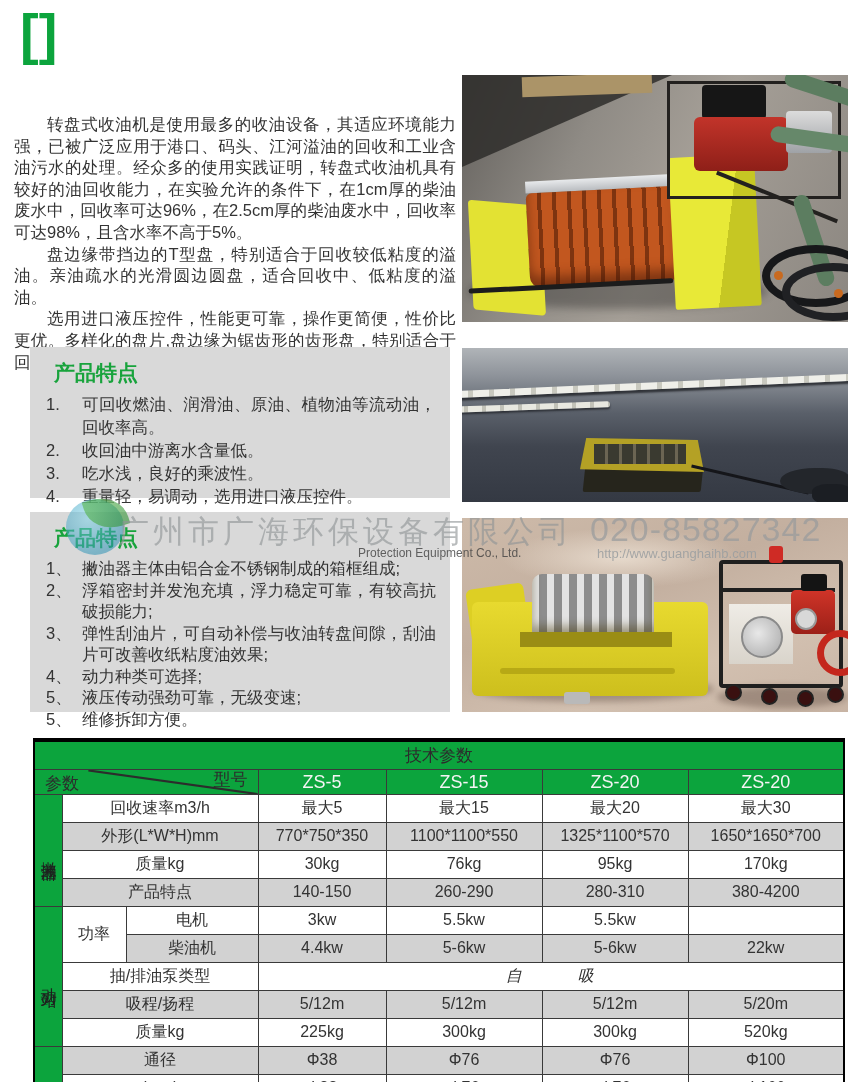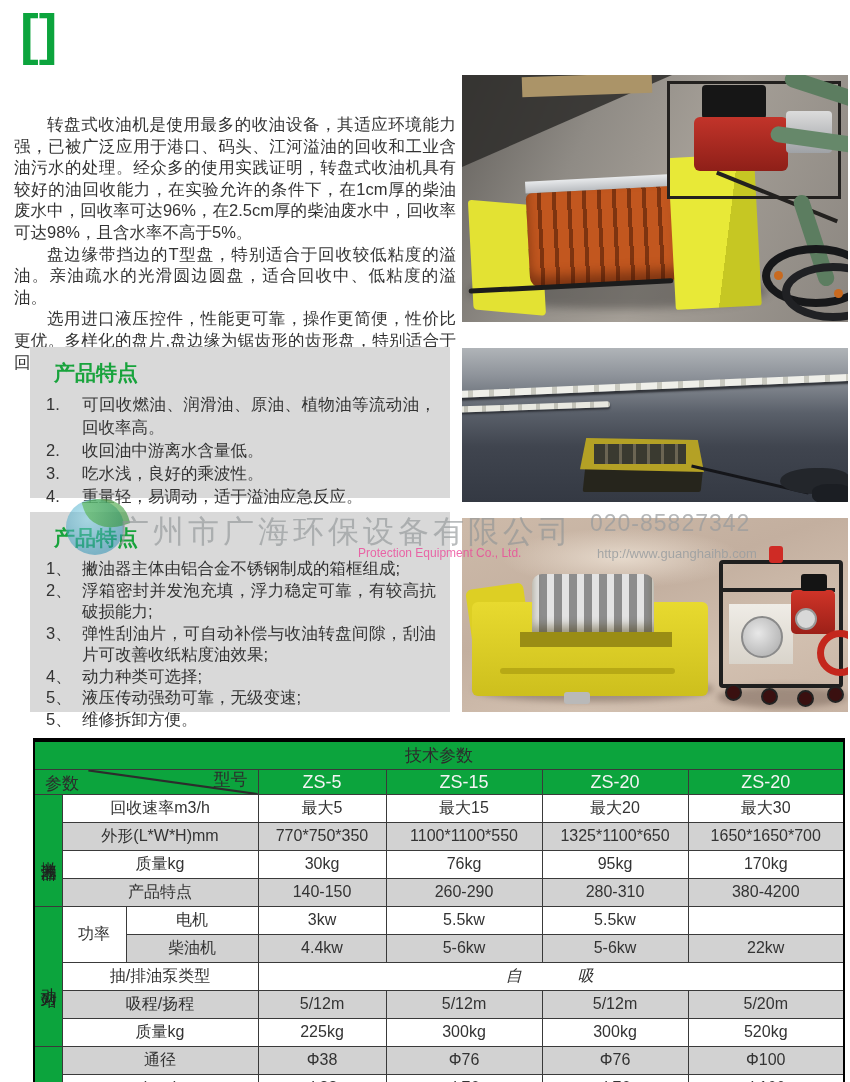--- a/index.html
+++ b/index.html
@@ -36,22 +36,22 @@
   .photo3{left:462px;top:518px;width:386px;height:194px;}
   .photo .s{position:absolute;}
 
   
   .wm{z-index:6;pointer-events:none;}
   .wm-logo{left:66px;top:499px;width:58px;height:56px;border-radius:50%;
            background:radial-gradient(circle at 38% 35%,#7fd3e8,#2f93b5 70%);opacity:.55;}
   .wm-leaf{left:86px;top:496px;width:40px;height:34px;border-radius:0 80% 0 80%;
            background:linear-gradient(135deg,#59b94a,#2e8f33);opacity:.6;transform:rotate(-18deg);}
   .wm-company{left:118px;top:511px;font-size:31px;letter-spacing:4px;color:#8f9496;opacity:.62;white-space:nowrap;}
-  .wm-en{left:358px;top:546px;font-size:12px;color:#ec4899;opacity:.8;white-space:nowrap;}
-  .wm-phone{left:590px;top:510px;font-size:23px;letter-spacing:1px;color:#989b9d;opacity:.7;white-space:nowrap;}
+  .wm-en{left:358px;top:546px;font-size:12px;color:#404040;opacity:.8;white-space:nowrap;}
+  .wm-phone{left:590px;top:510px;font-size:34px;letter-spacing:1px;color:#989b9d;opacity:.7;white-space:nowrap;}
   .wm-url{left:597px;top:546px;font-size:13px;color:#9a9ea0;opacity:.85;white-space:nowrap;}
 
   
   .spec{left:33px;top:738px;width:810px;border-collapse:collapse;table-layout:fixed;
         font-size:16px;color:#333;}
   .spec td{border:1px solid #3a3a3a;padding:0;text-align:center;line-height:1.05;
            overflow:hidden;white-space:nowrap;}
   .spec{border:2px solid #000;border-top:4px solid #000;}
   .green{background:#0ca43d;}
   .spec .model{color:#f4f4f4;font-size:18px;}
@@ -121,21 +121,21 @@
       <div class="feat-item">
         <span class="num">2.</span>
         <span class="txt">收回油中游离水含量低。</span>
       </div>
       <div class="feat-item">
         <span class="num">3.</span>
         <span class="txt">吃水浅，良好的乘波性。</span>
       </div>
       <div class="feat-item">
         <span class="num">4.</span>
-        <span class="txt">重量轻，易调动，适于溢油应急反应。</span>
+        <span class="txt">重量轻，易调动，选用进口液压控件。</span>
       </div>
     </div>
   </div>
 
   <div class="photo photo2">
     <div class="s" style="left:0;top:0;width:100%;height:100%;background:linear-gradient(180deg,#b0b4b8 0%,#8e939a 18%,#5a606a 42%,#40454f 64%,#343943 100%);"></div>
     <div class="s" style="left:-10px;top:34px;width:420px;height:7px;background:repeating-linear-gradient(90deg,#efefe9 0 16px,#c9c9bf 16px 21px);transform:rotate(-2.5deg);border-radius:3px;box-shadow:0 3px 2px rgba(35,38,42,.85);"></div>
     <div class="s" style="left:-12px;top:56px;width:160px;height:6px;background:repeating-linear-gradient(90deg,#e8e8e0 0 14px,#c2c2b8 14px 18px);transform:rotate(-2deg);border-radius:3px;box-shadow:0 2px 2px rgba(35,38,42,.8);"></div>
     <div class="s" style="left:122px;top:118px;width:118px;height:26px;background:#26251c;transform:skewX(-6deg);border-radius:2px;"></div>
     <div class="s" style="left:118px;top:90px;width:124px;height:34px;background:#b4a125;clip-path:polygon(5% 0,95% 6%,100% 100%,0 92%);"></div>
@@ -244,21 +244,21 @@
       <td colspan="2" class="rw">回收速率m3/h</td>
       <td class="rw">最大5</td>
       <td class="rw">最大15</td>
       <td class="rw">最大20</td>
       <td class="rw">最大30</td>
     </tr>
     <tr class="data">
       <td colspan="2" class="rg">外形(L*W*H)mm</td>
       <td class="rg">770*750*350</td>
       <td class="rg">1100*1100*550</td>
-      <td class="rg">1325*1100*650</td>
+      <td class="rg">1325*1100*570</td>
       <td class="rg">1650*1650*700</td>
     </tr>
     <tr class="data">
       <td colspan="2" class="rw">质量kg</td>
       <td class="rw">30kg</td>
       <td class="rw">76kg</td>
       <td class="rw">95kg</td>
       <td class="rw">170kg</td>
     </tr>
     <tr class="data">

